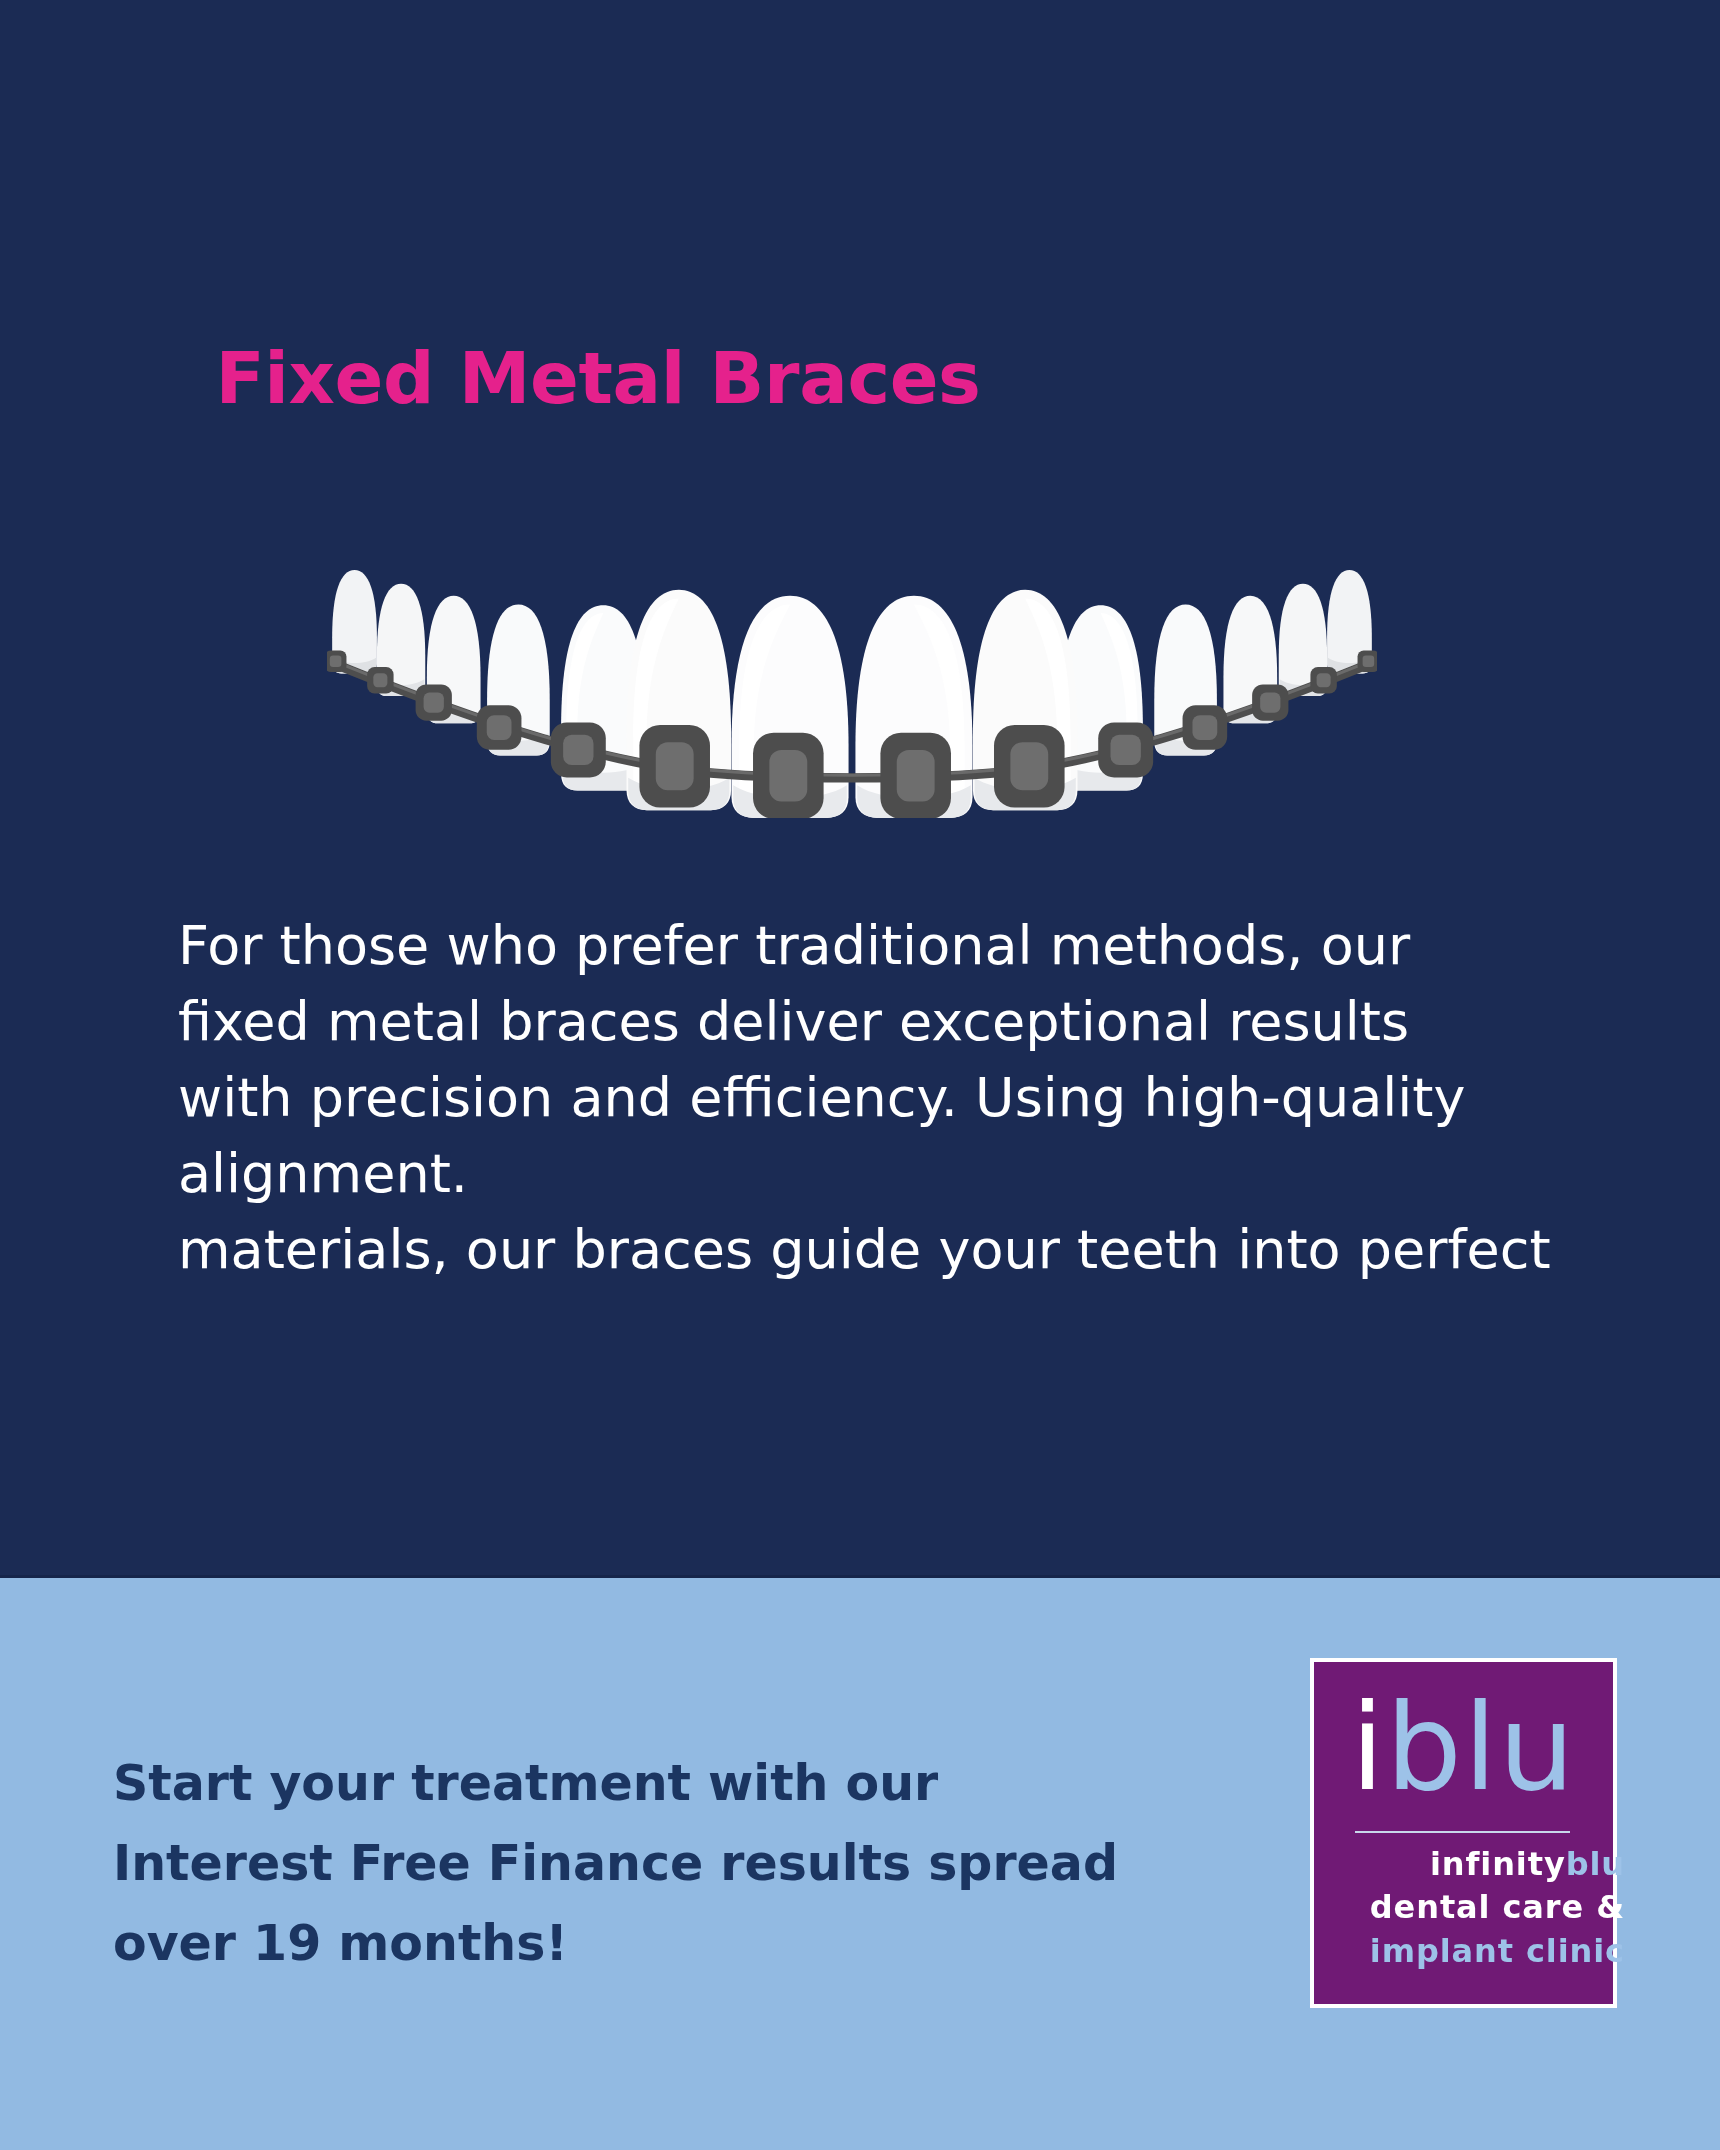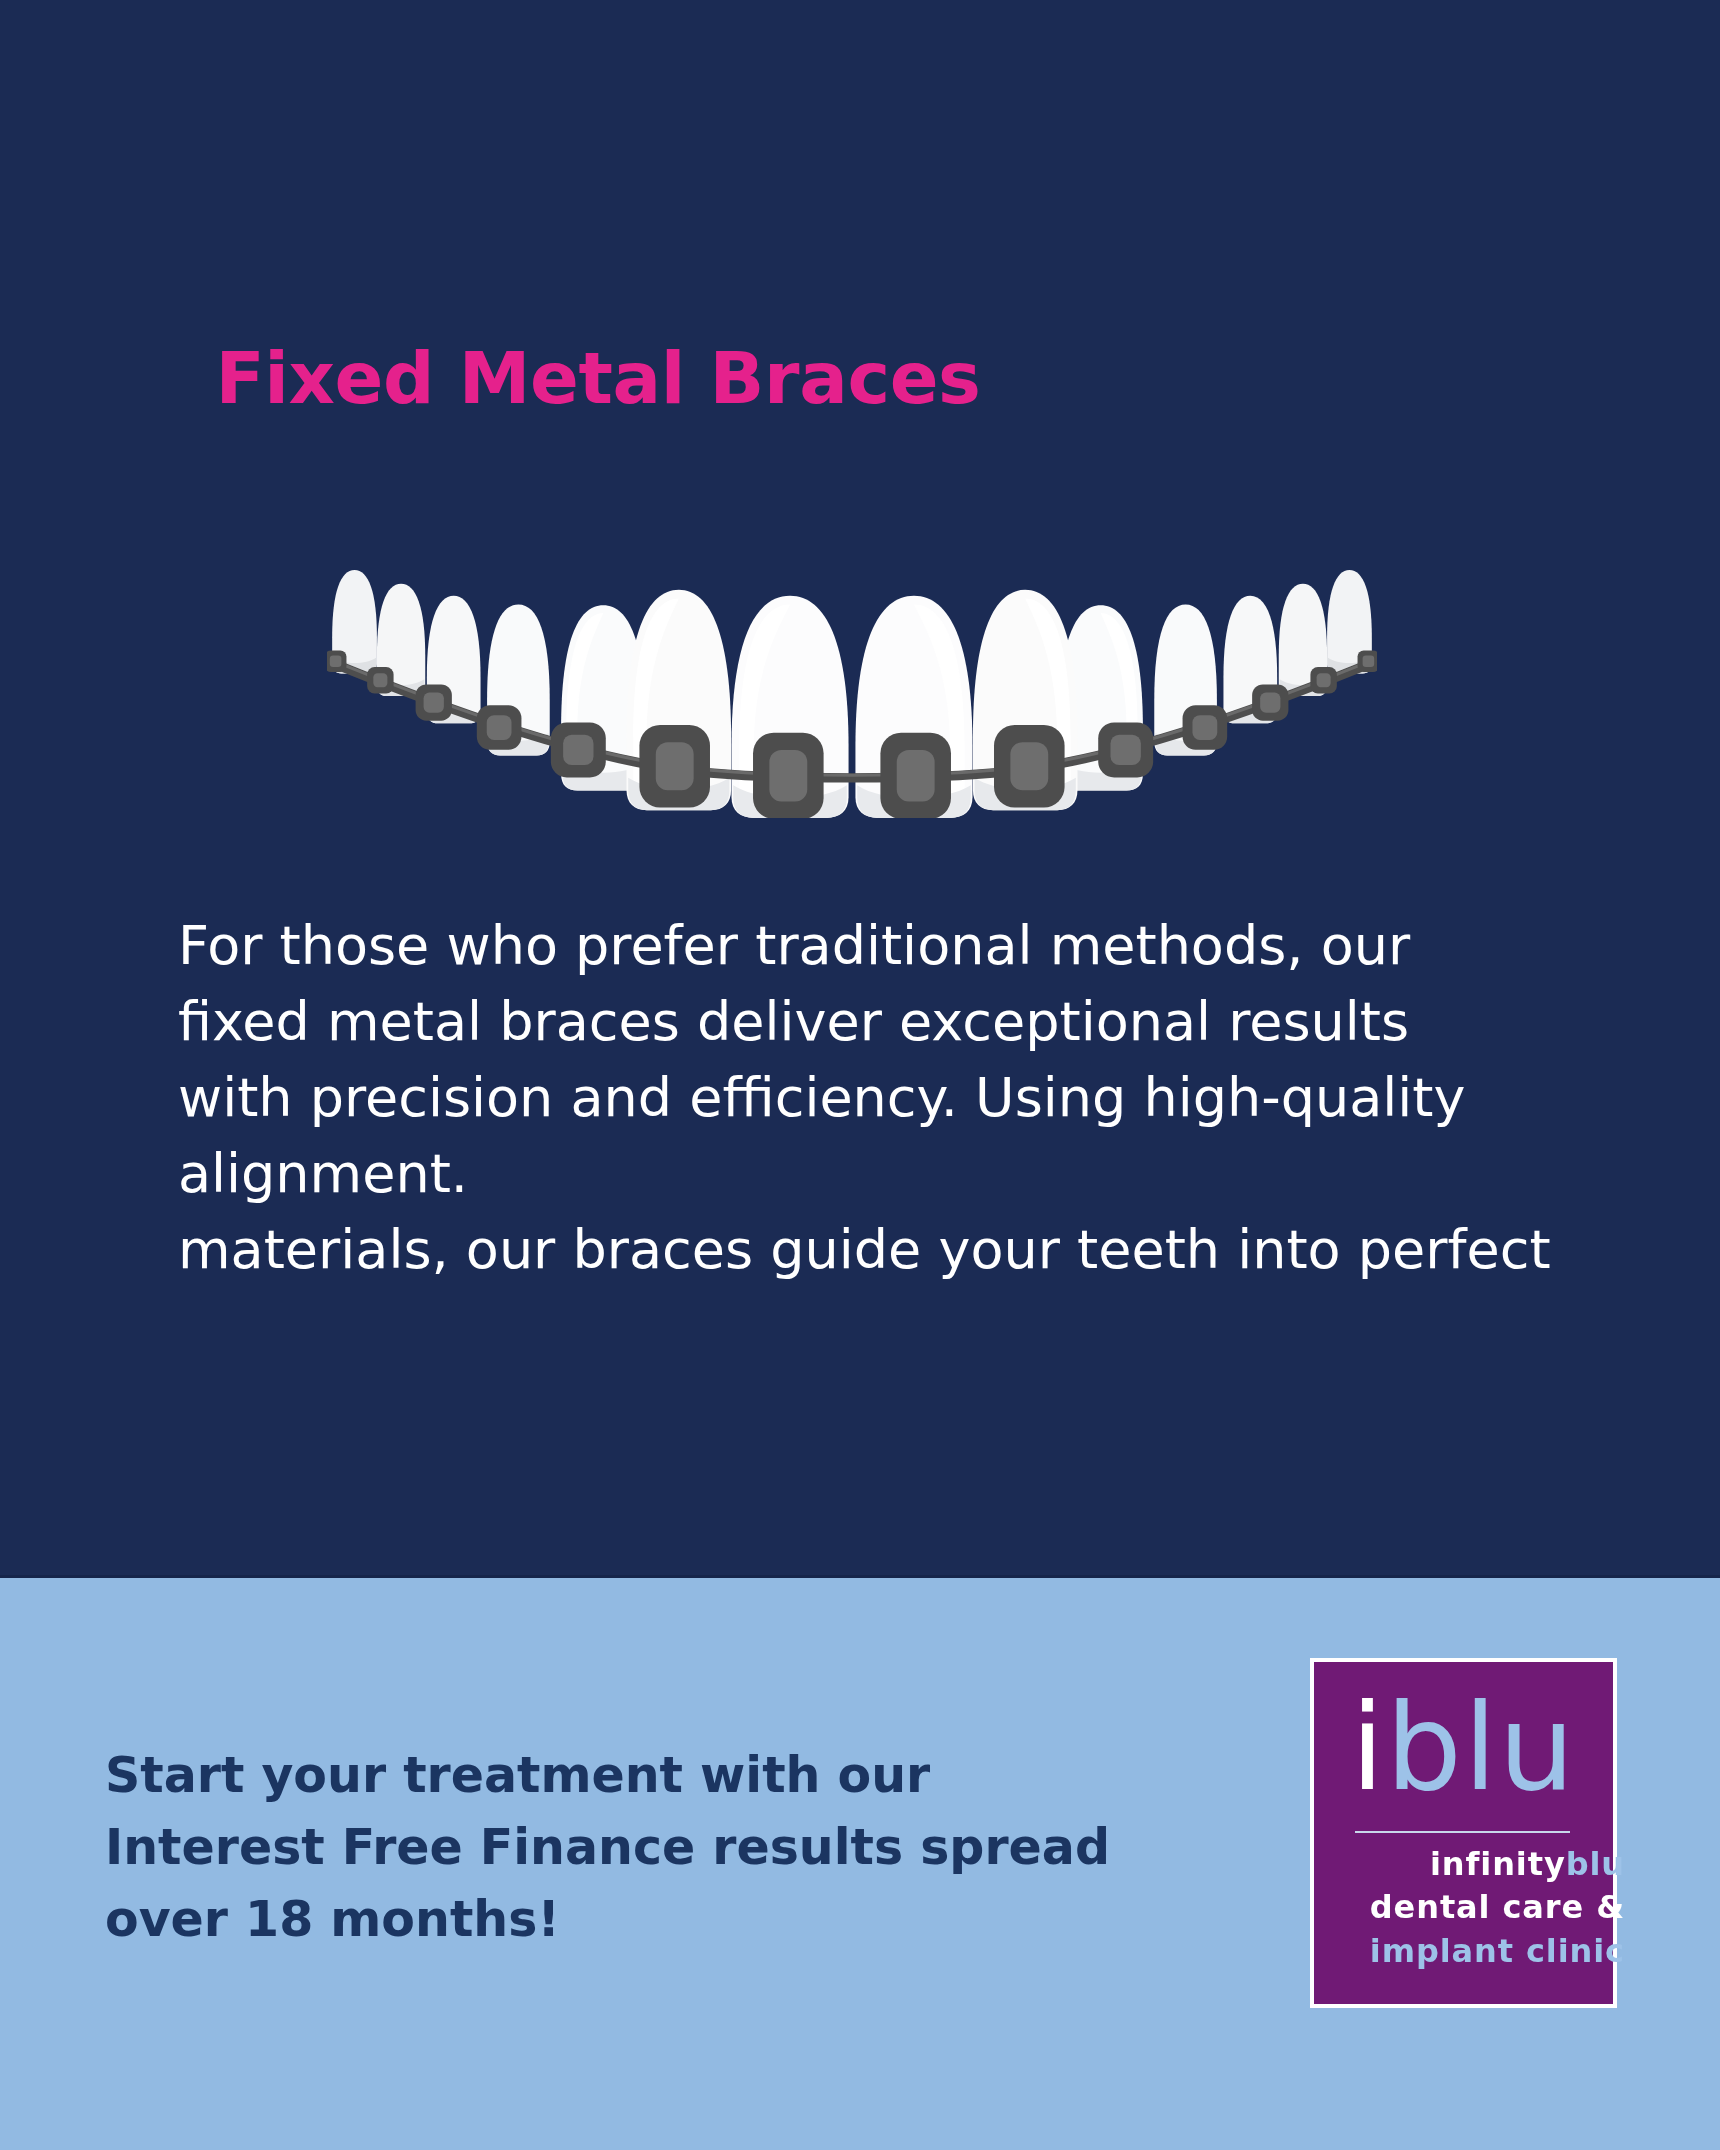--- a/index.html
+++ b/index.html
@@ -89,21 +89,21 @@
     position: absolute;
     left: 105px;
     top: 1740px;
     width: 1144px;
     font-family: "DejaVu Sans", sans-serif;
     font-weight: bold;
     font-size: 49px;
     line-height: 72px;
     color: #1b3561;
   }
-  .cta p { margin: 0; }
+  .cta p { margin: 8px; }
 
   
   .logo-box {
     position: absolute;
     left: 1310px;
     top: 1658px;
     width: 307px;
     height: 350px;
     background: #701a75;
     border: 4.3px solid #ffffff;
@@ -317,21 +317,21 @@
     <p>For those who prefer traditional methods, our</p>
     <p>fixed metal braces deliver exceptional results</p>
     <p>with precision and efficiency. Using high-quality</p>
     <p>alignment.</p>
     <p>materials, our braces guide your teeth into perfect</p>
   </div>
 
   <div class="cta">
     <p>Start your treatment with our</p>
     <p>Interest Free Finance results spread</p>
-    <p>over 18 months!</p>
+    <p>over 19 months!</p>
   </div>
 
   <div class="logo-box">
     <div class="logo-inner">
       <div class="logo-iblu"><span class="w">i</span><span class="b">blu</span></div>
       <div class="logo-rule"></div>
       <div class="logo-line logo-line-1"><span class="w">infinity</span><span class="b">blu</span></div>
       <div class="logo-line logo-line-2"><span class="w">dental care &amp;</span></div>
       <div class="logo-line logo-line-3"><span class="b">implant clinic</span></div>
     </div>

